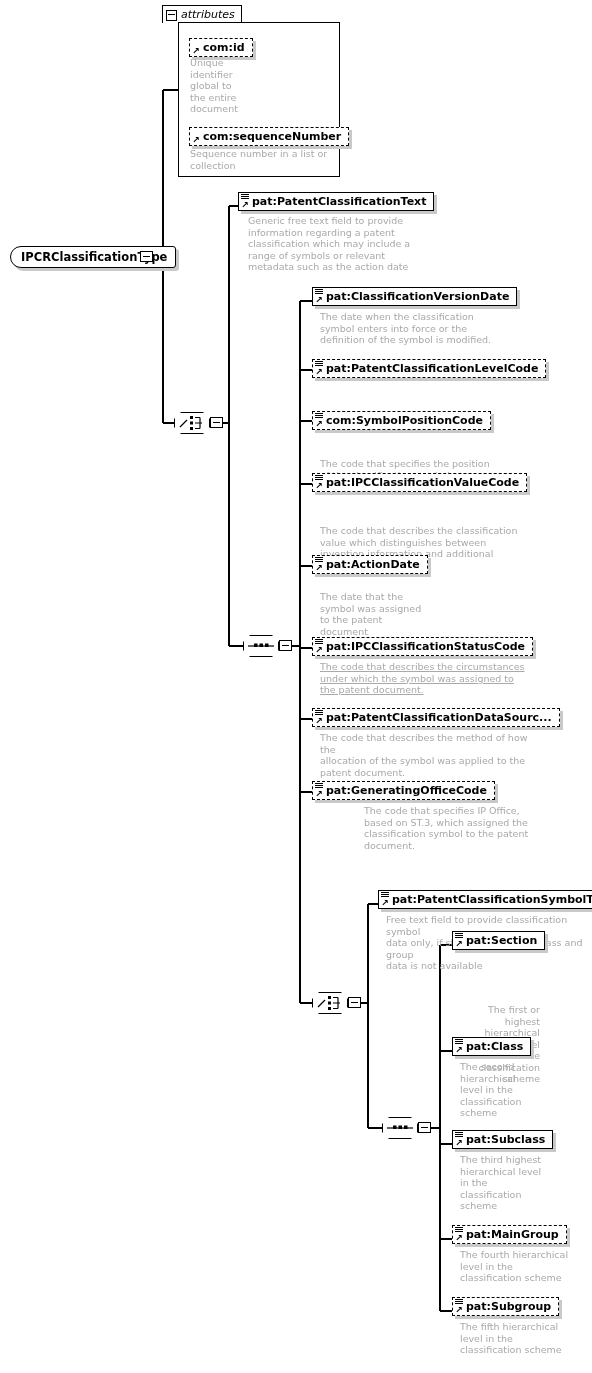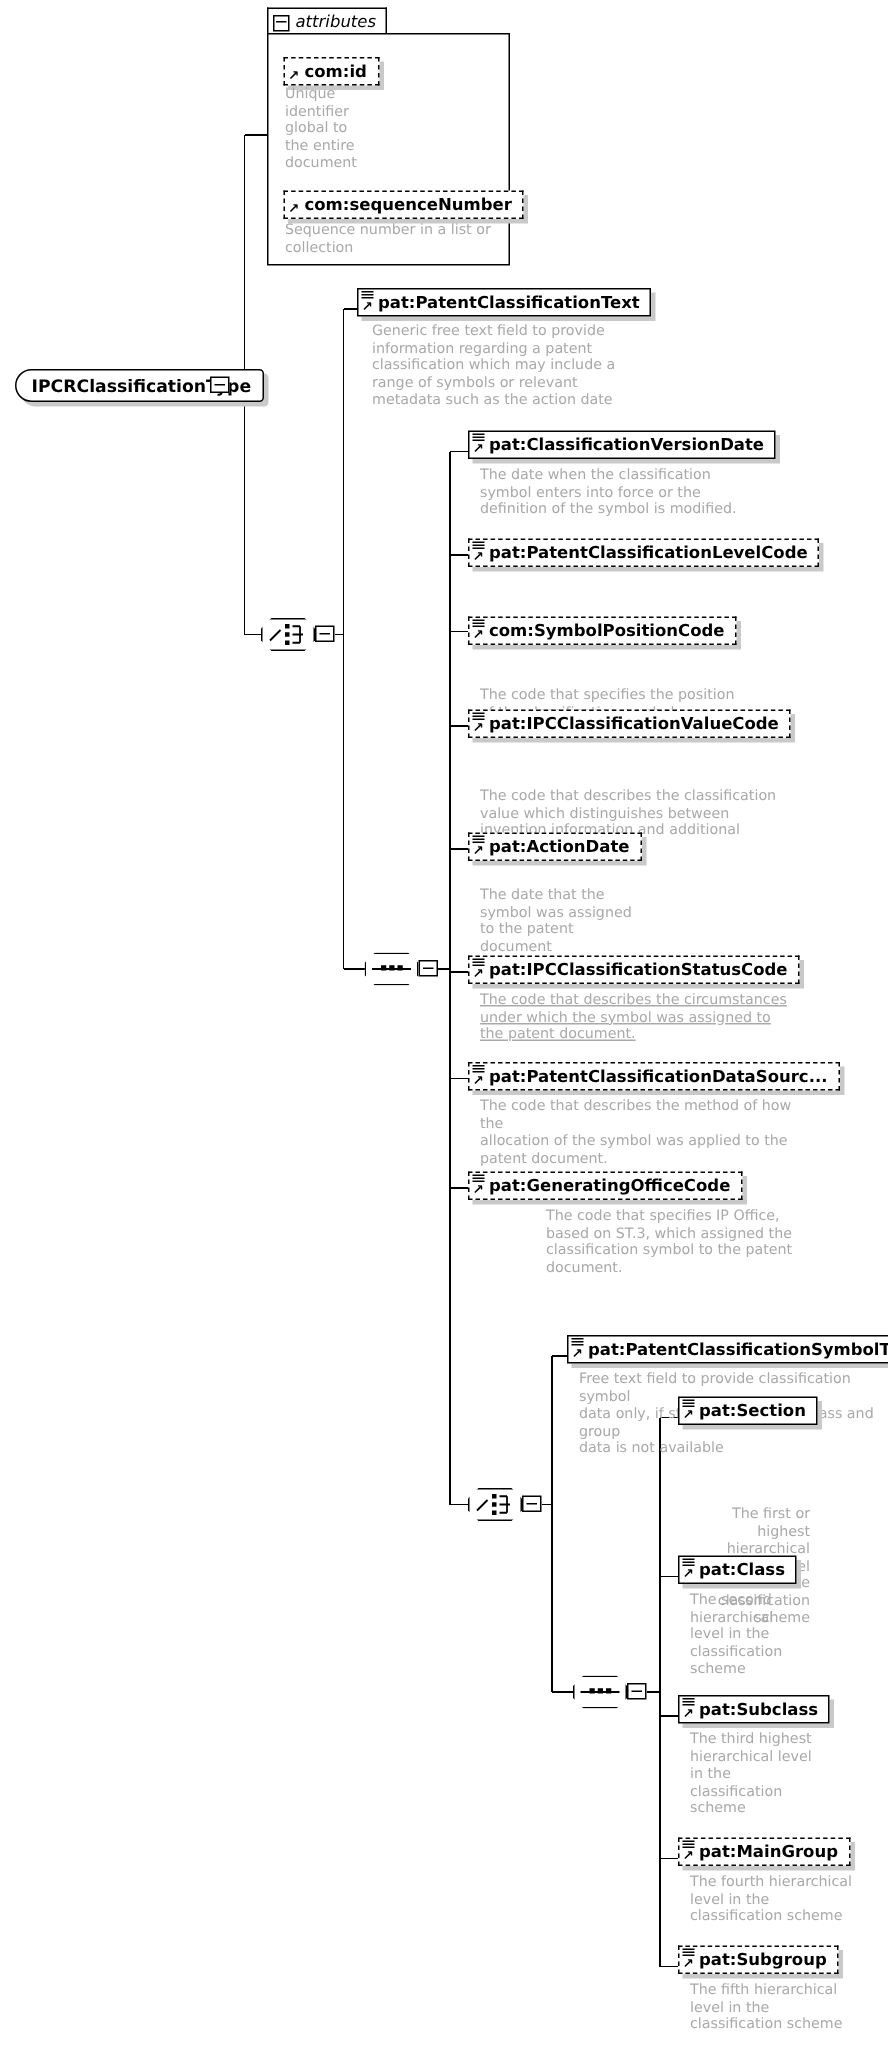--- a/index.html
+++ b/index.html
@@ -255,21 +255,21 @@
       <path d="M440,1311 L452,1311"></path>
       <path d="M440,1180 L440,1311"></path>
     </g>
   </svg>
 
   <div class="typebox" style="left:10px; top:246px;">
     <span>IPCRClassificationType</span>
   </div>
   <div class="expand-sq" style="left:140px; top:251px;"></div>
 
-  <div class="attrtab" style="left:178px; top:5px;">
+  <div class="attrtab" style="left:162px; top:5px;">
     <span class="minus-sq"></span>
     <span>attributes</span>
   </div>
   <div class="attrpanel" style="left:178px; top:22px; width:162px; height:155px;"></div>
 
   <div class="node" style="left:189px; top:36px;">
     <div class="nbox dashed">
       <span class="glyph-arrow">↗</span>
       <span>com:id</span>
     </div>

